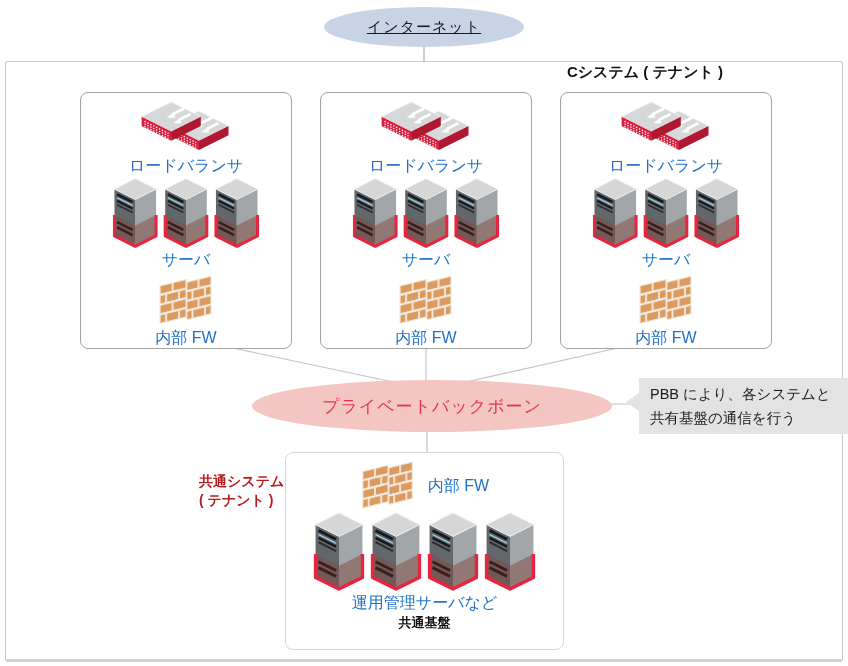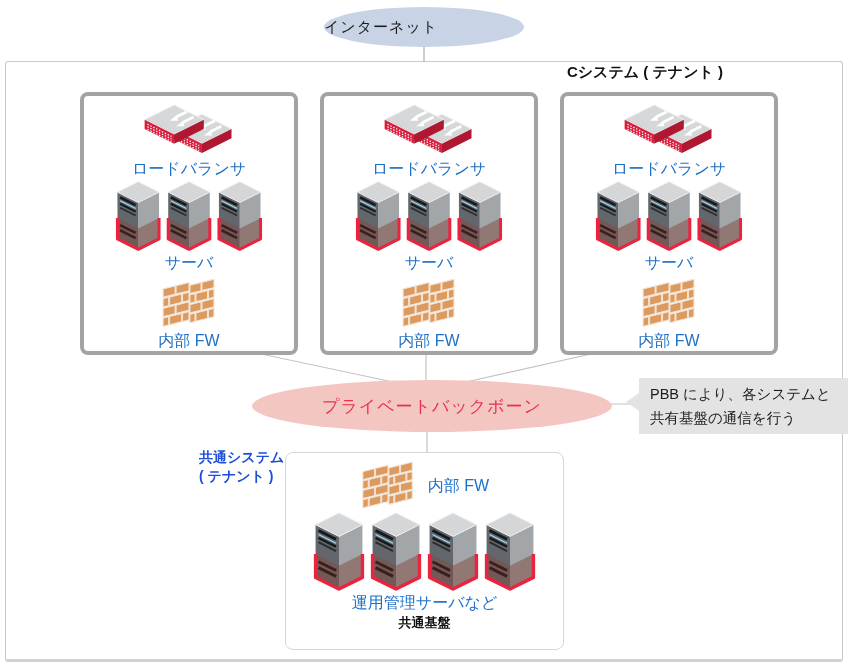--- a/index.html
+++ b/index.html
@@ -5,48 +5,48 @@
   html,body{margin:0;padding:0;background:#fff;}
   body{font-family:"Liberation Sans","DejaVu Sans",sans-serif;}
   .stage{position:relative;width:848px;height:666px;background:#fff;overflow:hidden;}
 
   .connectors{position:absolute;left:0;top:0;width:848px;height:666px;pointer-events:none;}
 
   .outer-rect{position:absolute;left:5px;top:61px;width:836px;height:597px;
     border:1.5px solid #c9c9c9;border-bottom:3px solid #d2d2d2;border-radius:3px;background:transparent;}
 
   .internet-ellipse{position:absolute;left:324px;top:7px;width:200px;height:40px;border-radius:50%;
-    background:#c9d3e6;display:flex;align-items:center;
-    font-size:15px;color:#1a1a1a;letter-spacing:1px;}
+    background:#c9d3e6;display:flex;align-items:center;justify-content:center;
+    font-size:15px;color:#1a1a1a;letter-spacing:1px;text-decoration:underline;}
 
   .tenant-header{position:absolute;top:63px;width:210px;text-align:center;
     font-weight:bold;font-size:15px;color:#111;}
   .hdr-a{left:80px}.hdr-b{left:320px}.hdr-c{left:540px}
 
   .tenant-box{position:absolute;top:92px;width:210px;height:255px;background:#fff;
-    border:4px solid #a3a3a3;border-radius:8px;display:flex;flex-direction:column;align-items:center;}
+    border:1px solid #a3a3a3;border-radius:8px;display:flex;flex-direction:column;align-items:center;}
   .t-a{left:80px}.t-b{left:320px}.t-c{left:560px}
 
   .blue-label{color:#1e70c8;font-size:16px;line-height:19px;}
   .lb-svg{margin-top:8px;}
   .trio-svg{margin-top:1px;}
   .fw-svg{margin-top:3px;}
   .lbl-m{margin:1px 0 1px 0;}
 
   .backbone-ellipse{position:absolute;left:252px;top:380px;width:360px;height:52px;border-radius:50%;
     background:#f4c6c2;display:flex;align-items:center;justify-content:center;
     font-size:17px;font-weight:normal;color:#e5334d;letter-spacing:1px;}
 
   .callout{position:absolute;left:639px;top:378px;width:190px;background:#e3e3e3;
     padding:4px 11px;font-size:14.5px;line-height:24px;color:#1c1c1c;}
   .callout::before{content:"";position:absolute;left:-13px;top:15px;width:0;height:0;
     border-top:9px solid transparent;border-bottom:9px solid transparent;border-right:13px solid #e3e3e3;}
 
-  .common-side-label{position:absolute;left:199px;top:448px;font-weight:bold;font-size:14px;
-    line-height:19px;color:#1d4ed8;}
+  .common-side-label{position:absolute;left:199px;top:472px;font-weight:bold;font-size:14px;
+    line-height:19px;color:#b91c1c;}
 
   .common-box{position:absolute;left:285px;top:452px;width:277px;height:196px;background:#fff;
     border:1px solid #d6d6d6;border-radius:8px;display:flex;flex-direction:column;align-items:center;}
   .fw-row{display:flex;align-items:center;gap:12px;margin-top:6px;}
   .common-bold{font-weight:bold;font-size:13px;color:#111;line-height:18px;margin-top:2px;}
 </style>
 </head>
 <body>
 
 <svg width="0" height="0" style="position:absolute" aria-hidden="true">

